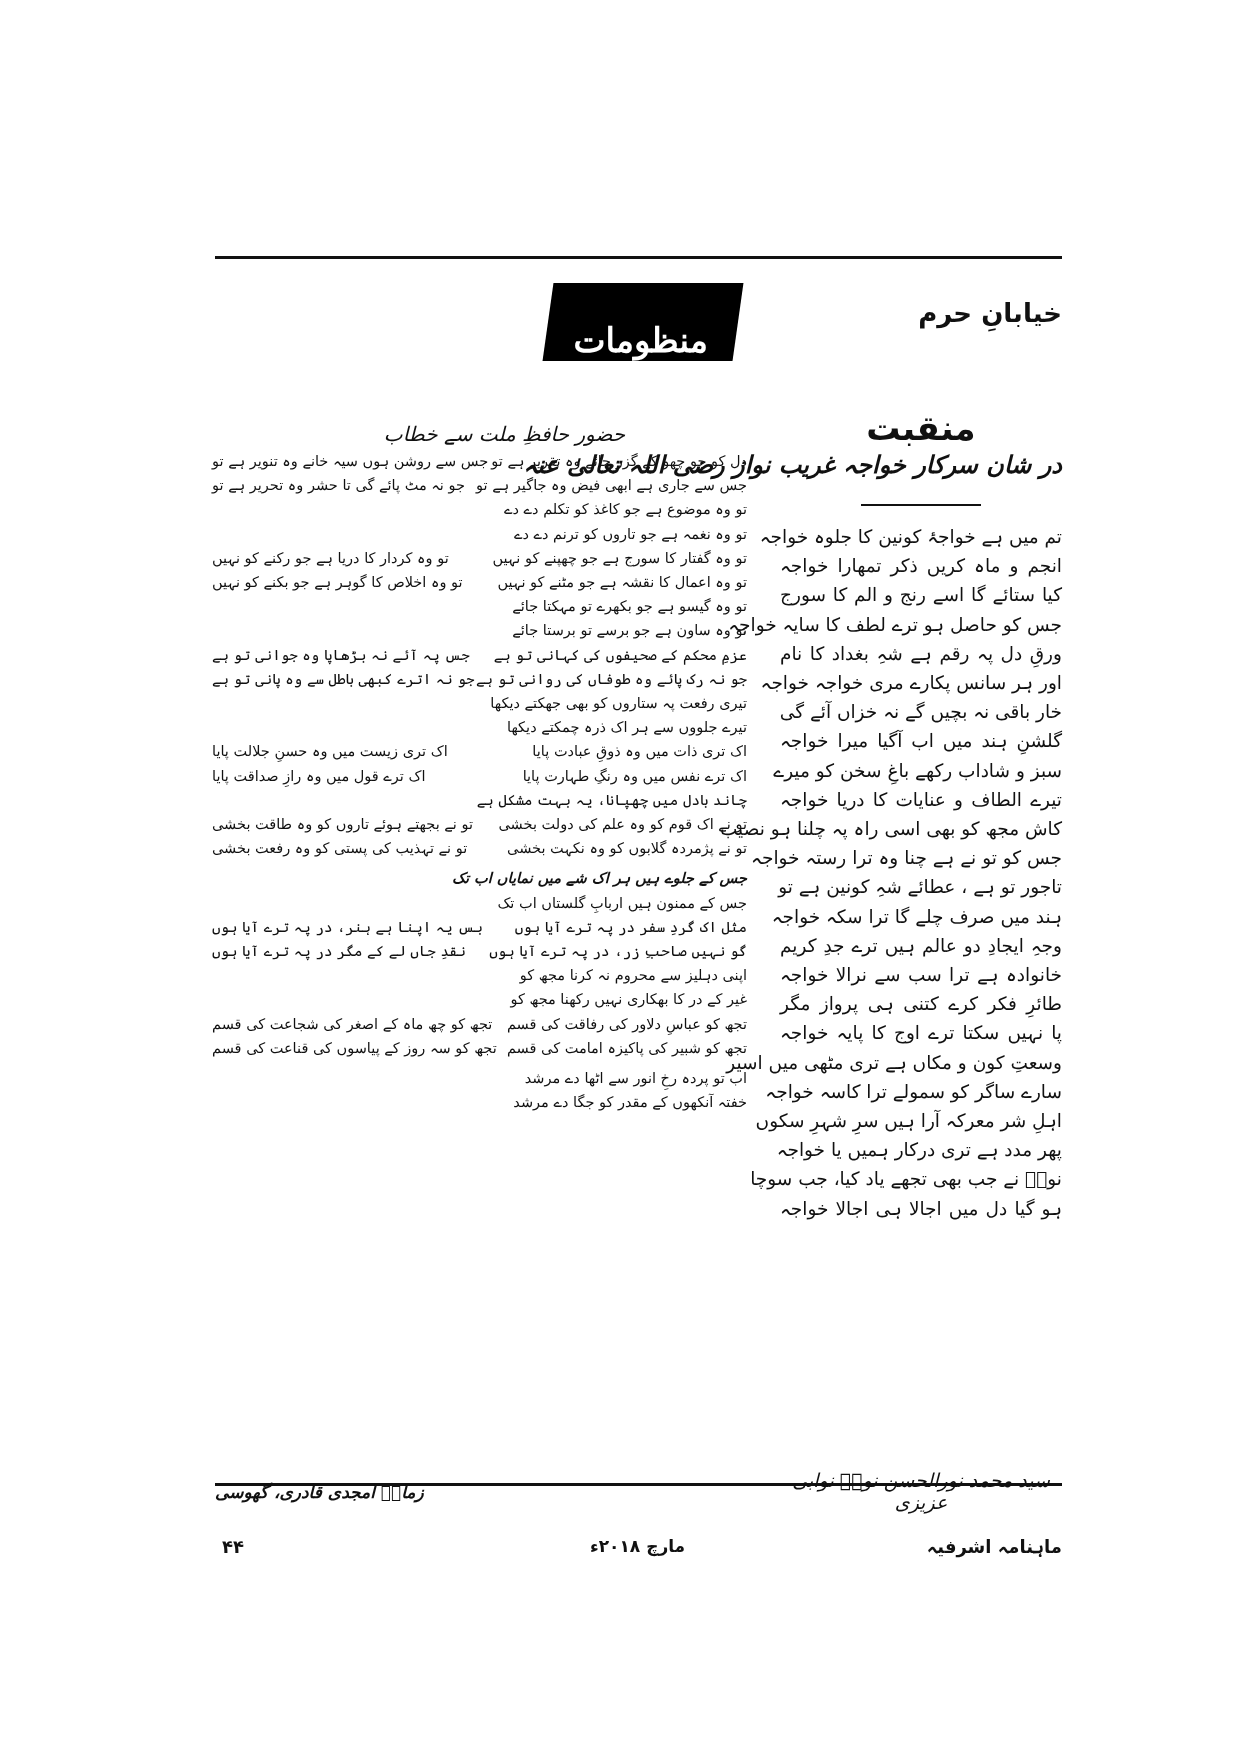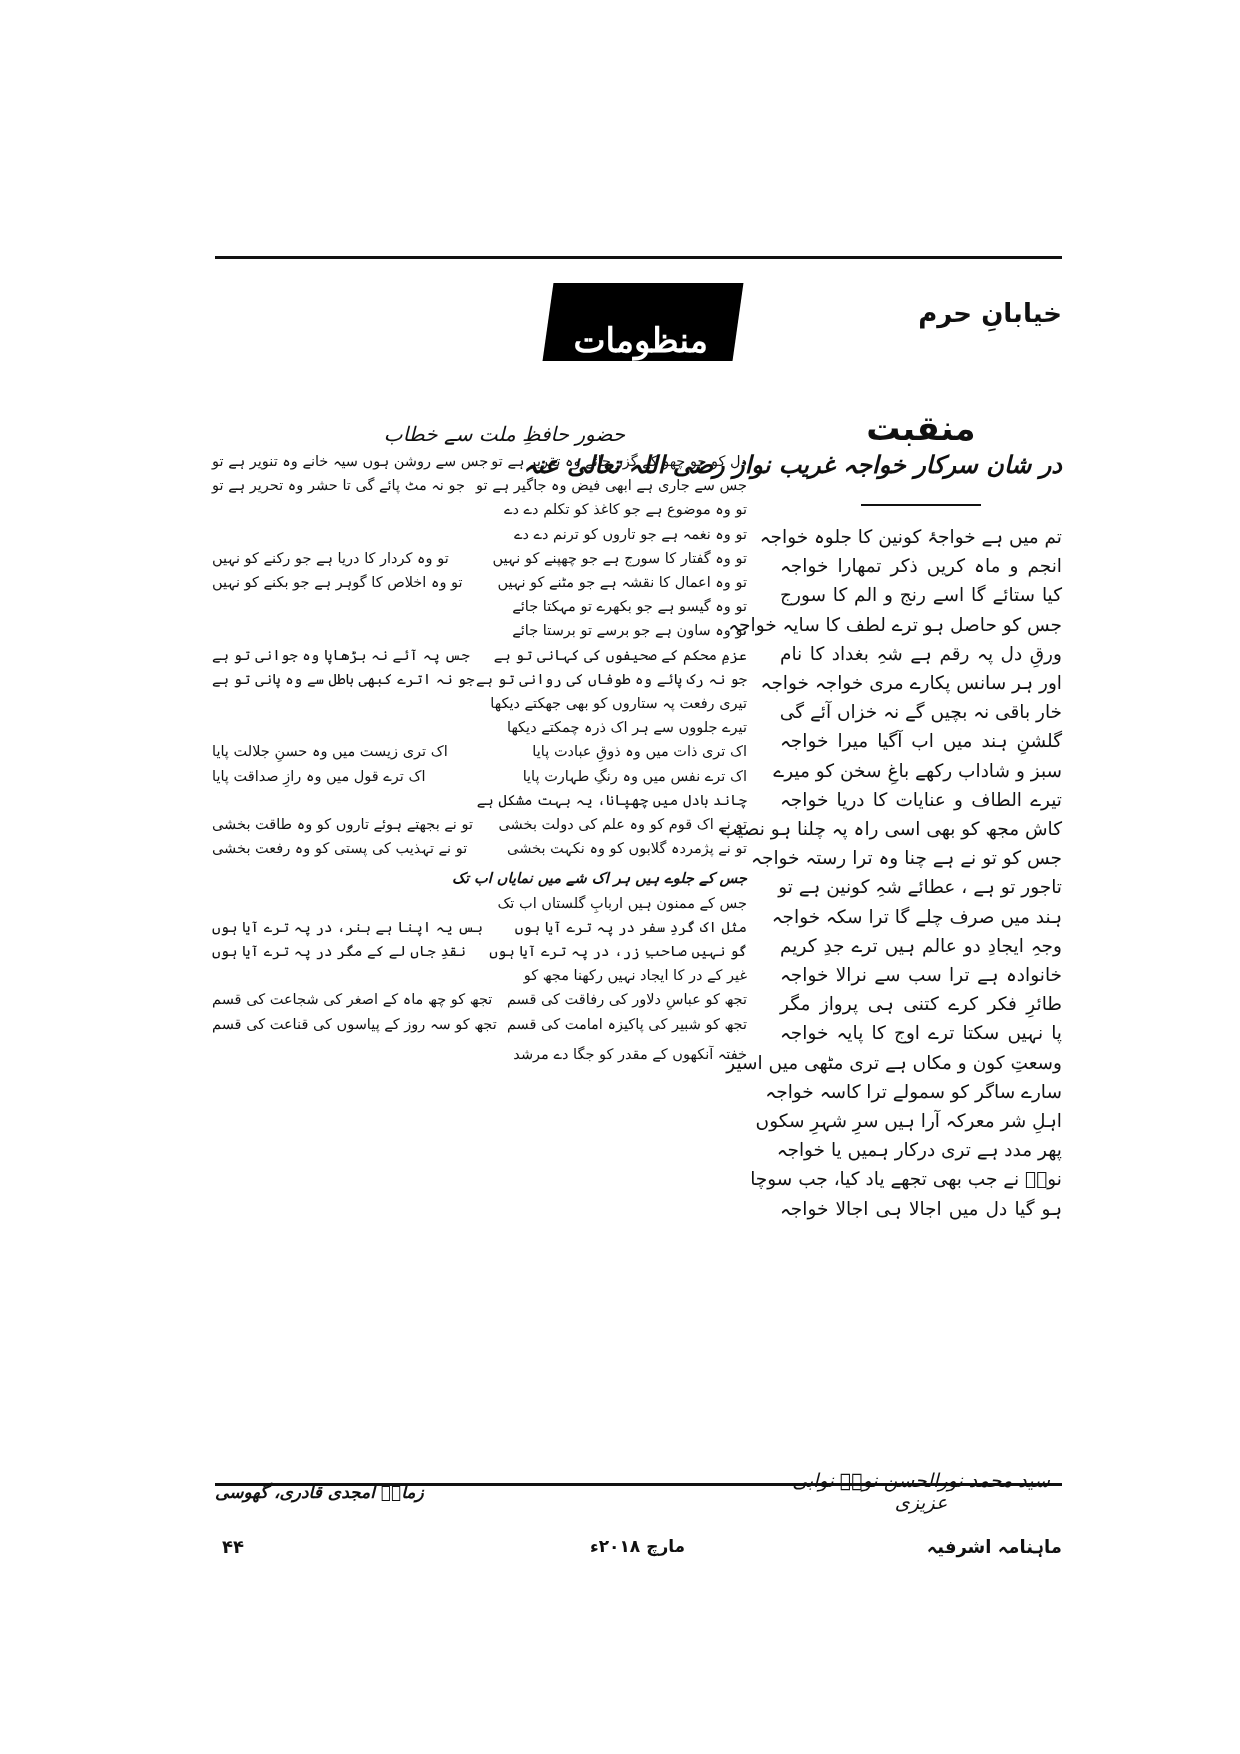--- a/index.html
+++ b/index.html
@@ -143,30 +143,32 @@
   <div class="stanza-center">جس کے ممنون ہیں اربابِ گلستاں اب تک</div>
 
   <div class="stanza-couplet">
       <span class="hemi">مثل اک گردِ سفر در پہ ترے آیا ہوں</span>
       <span class="hemi">بس یہ اپنا ہے ہنر، در پہ ترے آیا ہوں</span>
     </div>
   <div class="stanza-couplet">
       <span class="hemi">گو نہیں صاحبِ زر، در پہ ترے آیا ہوں</span>
       <span class="hemi">نقدِ جاں لے کے مگر در پہ ترے آیا ہوں</span>
     </div>
-  <div class="stanza-center">غیر کے در کا ایجاد نہیں رکھنا مجھ کو</div>
+  <div class="stanza-center">اپنی دہلیز سے محروم نہ کرنا مجھ کو</div>
+  <div class="stanza-center">غیر کے در کا بھکاری نہیں رکھنا مجھ کو</div>
 
   <div class="stanza-couplet">
       <span class="hemi">تجھ کو عباسِ دلاور کی رفاقت کی قسم</span>
       <span class="hemi">تجھ کو چھ ماہ کے اصغر کی شجاعت کی قسم</span>
     </div>
   <div class="stanza-couplet">
       <span class="hemi">تجھ کو شبیر کی پاکیزہ امامت کی قسم</span>
       <span class="hemi">تجھ کو سہ روز کے پیاسوں کی قناعت کی قسم</span>
     </div>
   <div class="gap"></div>
+  <div class="stanza-center">اب تو پردہ رخِ انور سے اٹھا دے مرشد</div>
   <div class="stanza-center">خفتہ آنکھوں کے مقدر کو جگا دے مرشد</div>
 </div>
 <div class="abs poet-left" dir="rtl">زماںؔ امجدی قادری، گھوسی</div>
 
 <div class="abs footer-magazine" dir="rtl">ماہنامہ اشرفیہ</div>
 <div class="abs footer-date" dir="rtl">مارچ ۲۰۱۸ء</div>
 <div class="abs footer-page" dir="rtl">۴۴</div>
 
 </body></html>

